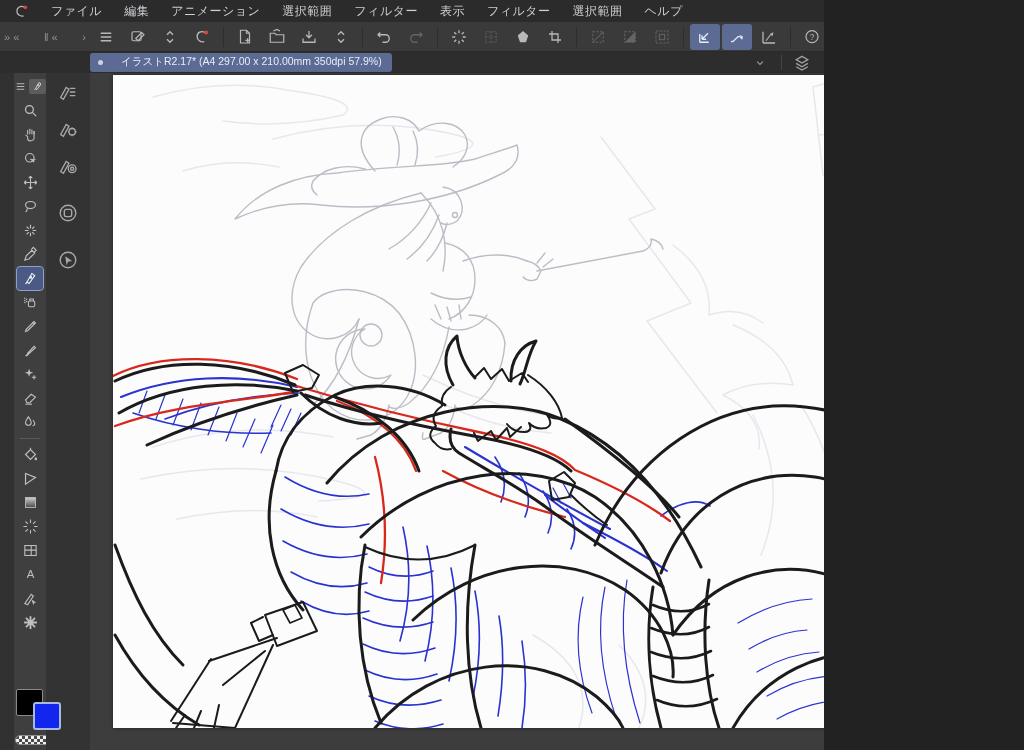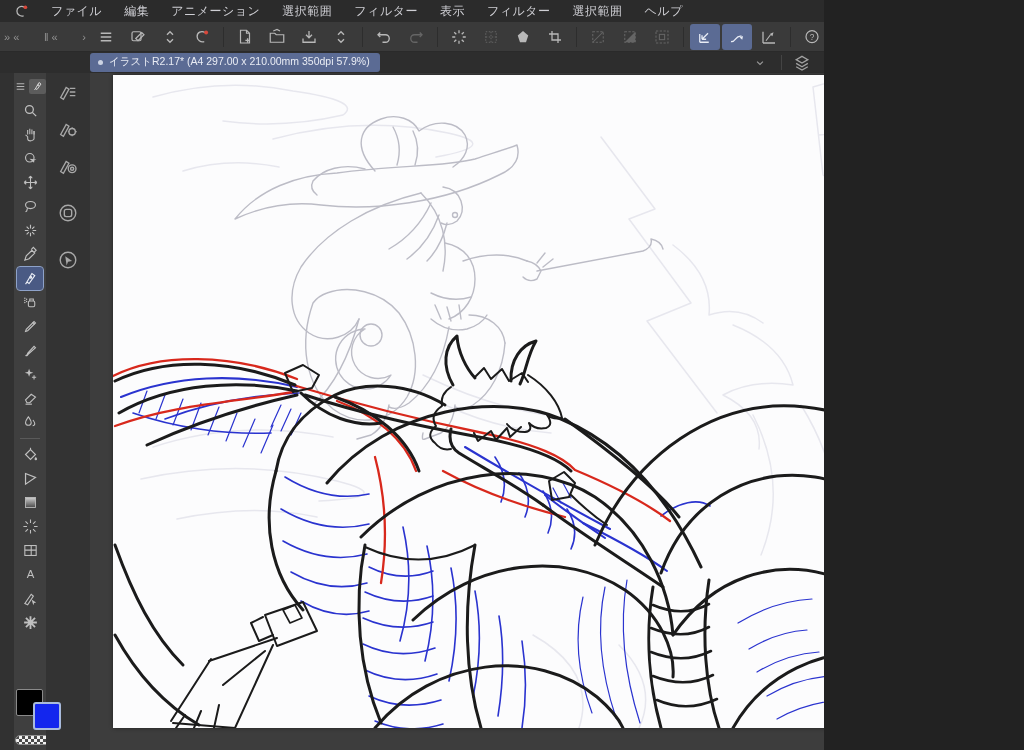--- a/index.html
+++ b/index.html
@@ -24,21 +24,21 @@
   .tb-sep { width:1px; height:20px; background:#2d2d2d; margin:0 5px; }
   .tb-btn { width:30px; height:26px; display:flex; align-items:center; justify-content:center;
             border-radius:3px; color:var(--icon,#b8b8b8); margin:0 1px; }
   .tb-btn.disabled { color:var(--icon-dim,#656565); }
   .tb-btn.active { background:var(--highlight,#5b6b94); color:#e8ecf5; }
   .tb-right { margin-left:auto; display:flex; gap:15px; padding-right:12px; color:#8f8f8f; font-size:12px; }
   .ic { width:18px; height:18px; display:block; }
 
   
   .tabbar { height:21px; background:var(--tabbar,#2d2d2d); display:flex; align-items:center; padding-left:90px; }
-  .tab-pill { display:flex; align-items:center; gap:6px; background:var(--highlight,#5b6b94);
+  .tab-pill { display:flex; align-items:center; gap:18px; background:var(--highlight,#5b6b94);
               border-radius:3px; padding:2px 10px 3px 8px; font-size:10.5px; color:var(--tabtext,#e9ecf4); }
   .tab-dot { width:5px; height:5px; border-radius:50%; background:#ccd3e3; }
   .tab-chevron { margin-left:auto; color:#9a9a9a; margin-right:14px; }
   .tab-chevron .ic { width:14px; height:14px; }
   .tabbar-divider { width:1px; height:15px; background:#444; margin-right:10px; }
   .layers-btn { color:#a2a2a2; margin-right:12px; }
   .layers-btn .ic { width:20px; height:20px; }
 
   
   .workarea { display:flex; height:677px; }

